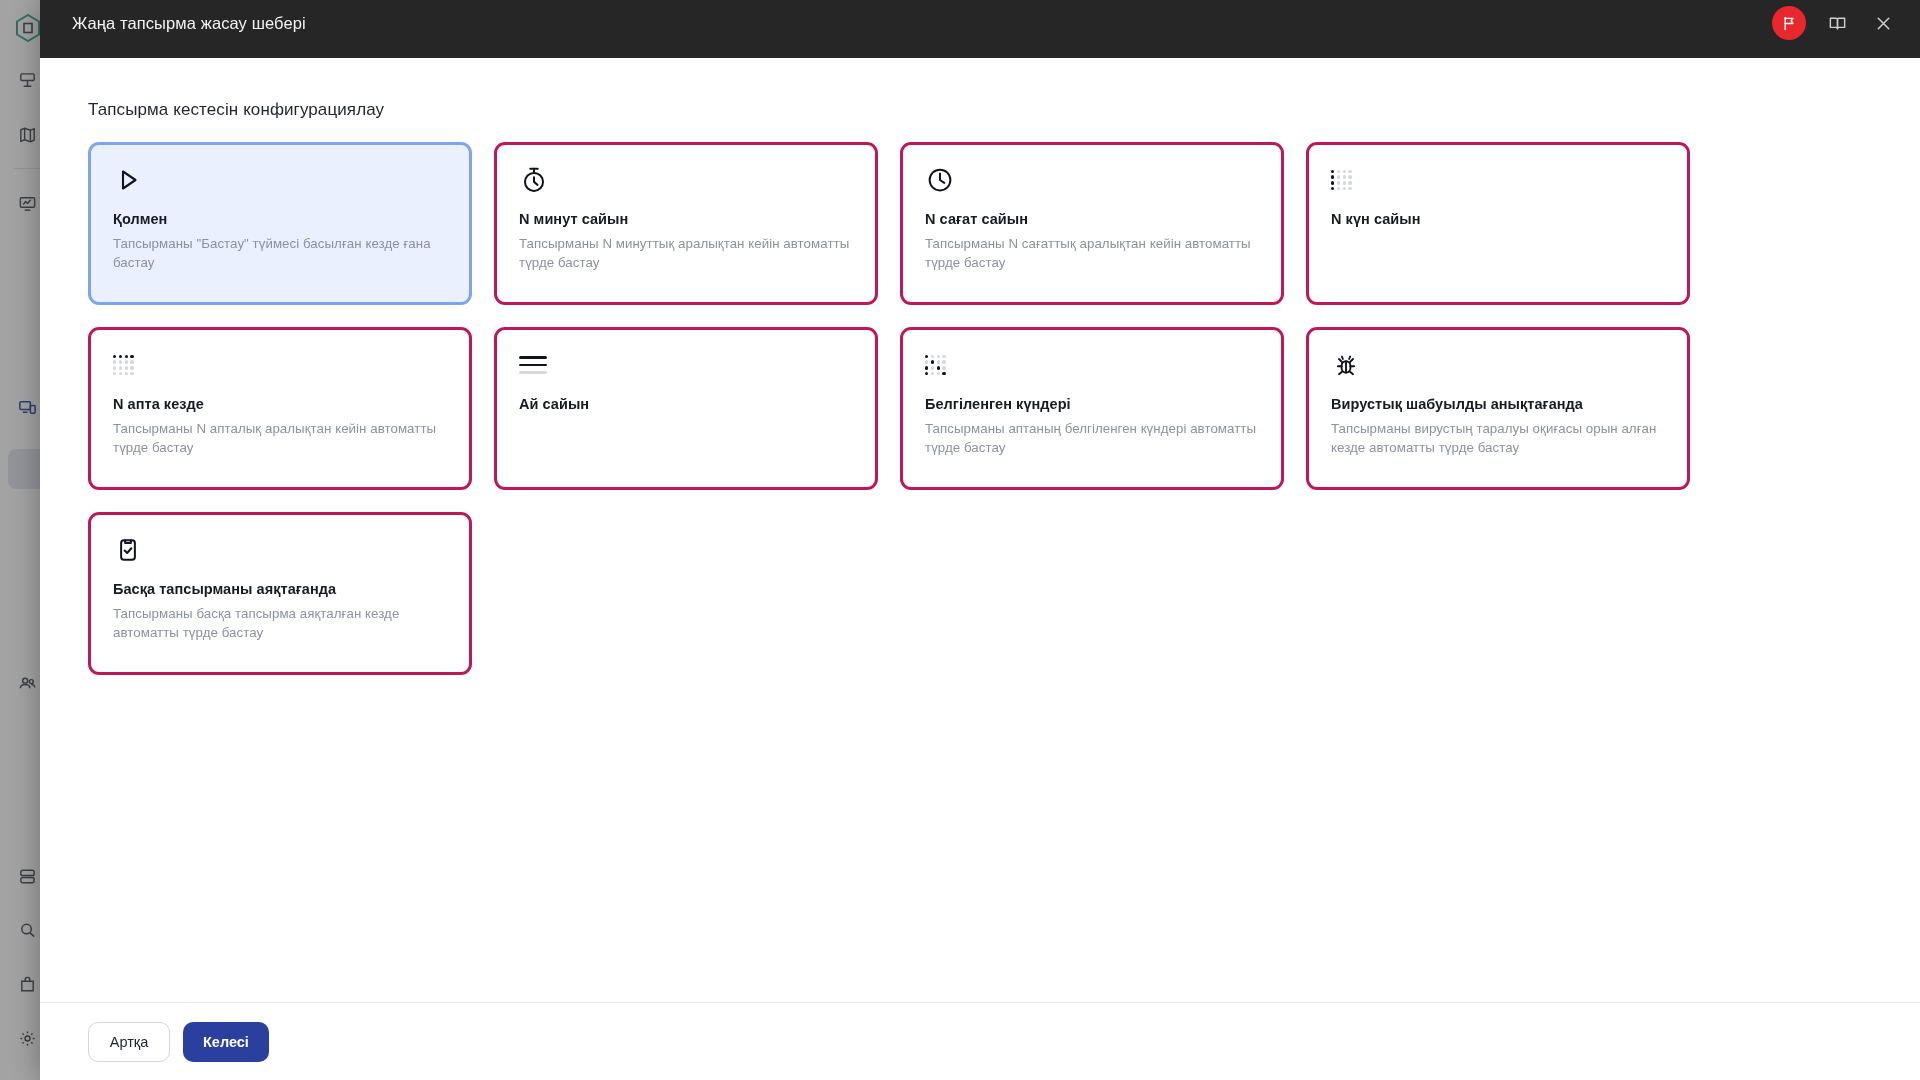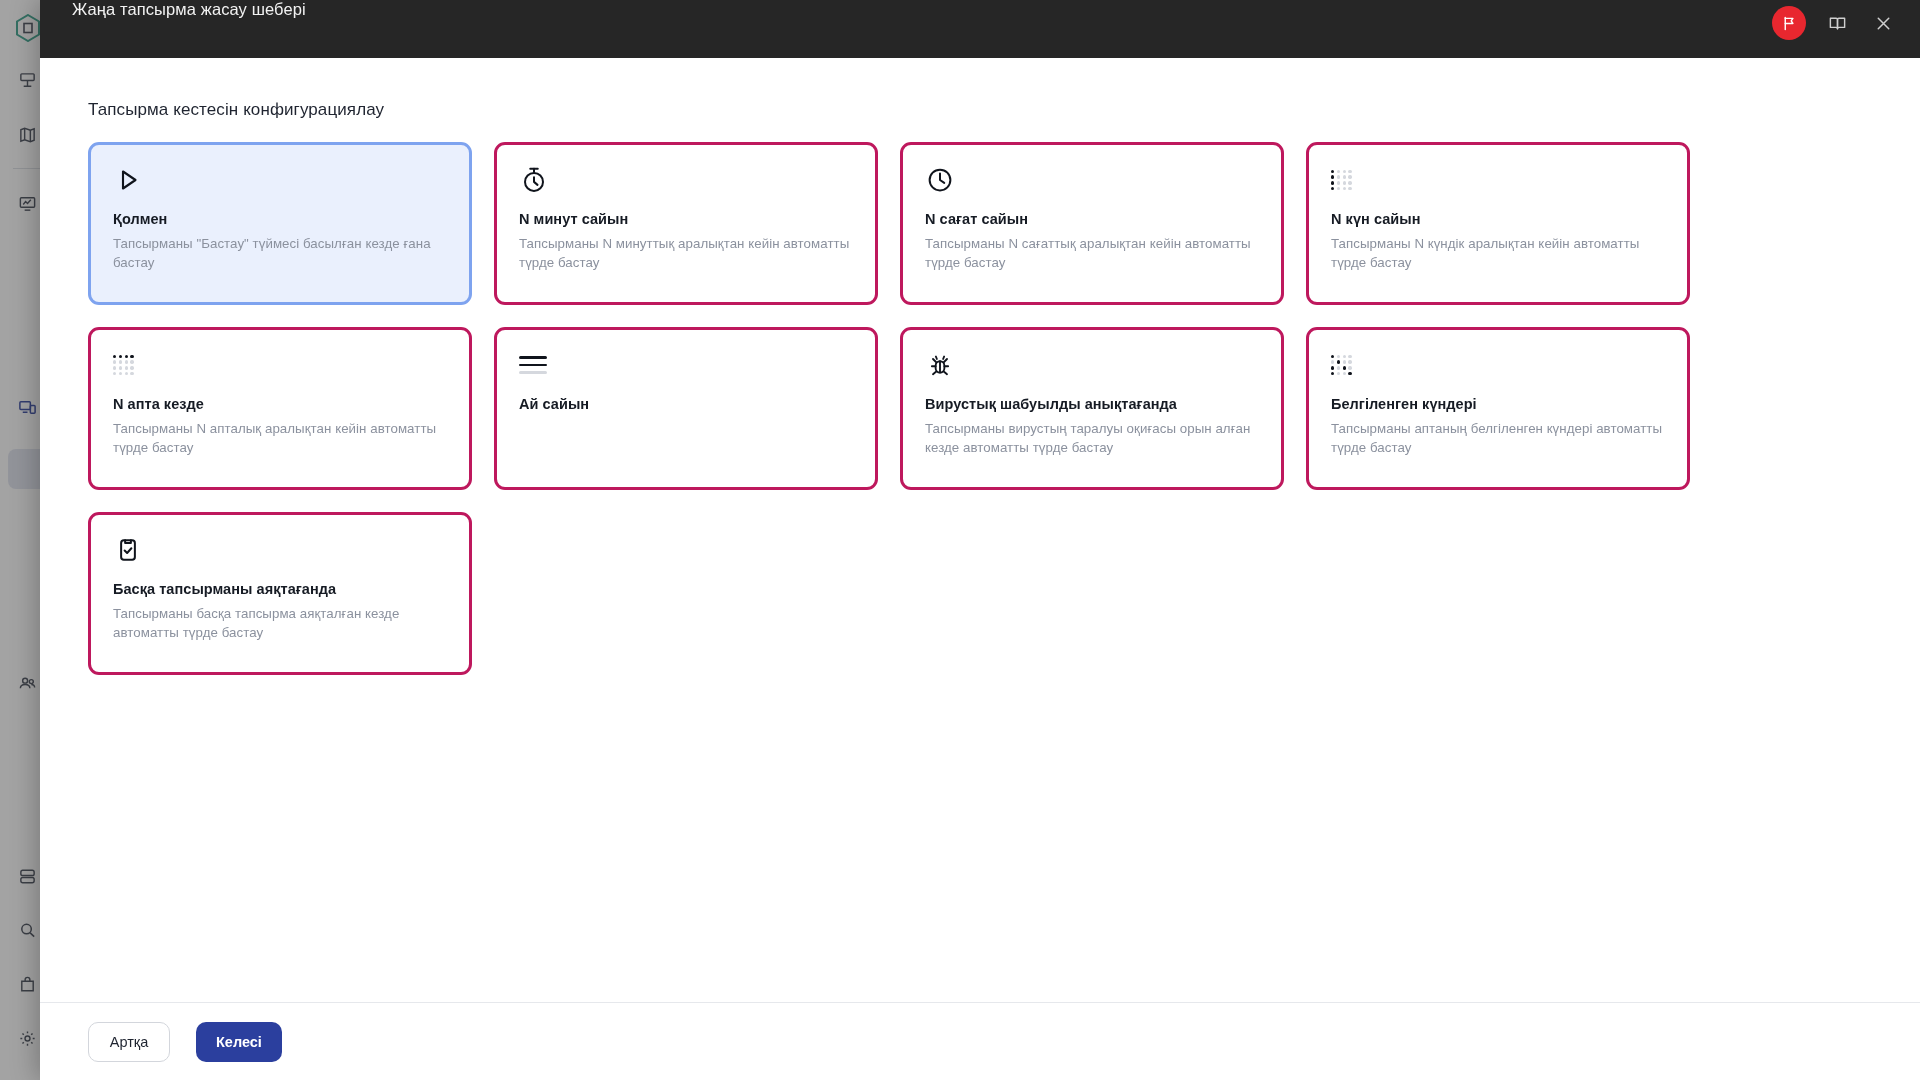--- a/index.html
+++ b/index.html
@@ -56,21 +56,21 @@
     position: absolute;
     left: 40px; top: 0; width: 1880px; height: 1080px;
     background: #ffffff;
     z-index: 10;
     display: flex; flex-direction: column;
     box-shadow: -4px 0 24px rgba(0,0,0,.25);
   }
   #modal-titlebar {
     height: 58px; flex: 0 0 58px;
     background: #262626;
-    display: flex; 
+    display: flex; align-items: center;
     padding: 0 22px 12px 32px;
     color: #ffffff;
   }
   #modal-title {
     font-size: 16.5px; font-weight: 400; letter-spacing: .1px;
     color: #f2f2f2;
     flex: 1;
   }
   #titlebar-actions { display: flex; align-items: center; gap: 16px; }
   .flag-badge {
@@ -144,21 +144,20 @@
     cursor: pointer;
     padding: 0 20px;
   }
   .btn-secondary {
     background: #ffffff; color: #1f2430;
     border: 1px solid #d3d6dc;
   }
   .btn-primary {
     background: #2b3f9e; color: #ffffff; border: none;
     font-weight: bold;
-    margin-left: 13px;
   }
 
   
   .dotgrid { display: grid; gap: 2.4px; }
   .dot { width: 3.4px; height: 3.4px; border-radius: 50%; background: #d5d8de; }
   .dot.on { background: #10141c; }
   .lines { display: flex; flex-direction: column; gap: 5px; width: 28px; }
   .ln { height: 2.6px; border-radius: 2px; background: #10141c; }
   .ln.faint { background: #d5d8de; }
 </style>
@@ -316,21 +315,20 @@
               <span class="dot"></span>
               <span class="dot"></span>
               <span class="dot"></span>
               <span class="dot on"></span>
               <span class="dot"></span>
               <span class="dot"></span>
               <span class="dot"></span>
             </div>
           </div>
           <div class="card-title">N күн сайын</div>
-          <div class="card-desc">Тапсырманы N күндік аралықтан кейін автоматты түрде бастау</div>
         </div>
         <div class="card">
           <div class="card-icon">
             <div class="dotgrid" style="grid-template-columns:repeat(4,3.4px);gap:2.4px">
               <span class="dot on"></span>
               <span class="dot on"></span>
               <span class="dot on"></span>
               <span class="dot on"></span>
               <span class="dot"></span>
               <span class="dot"></span>
@@ -354,51 +352,51 @@
             <div class="lines">
               <span class="ln"></span>
               <span class="ln"></span>
               <span class="ln faint"></span>
             </div>
           </div>
           <div class="card-title">Ай сайын</div>
         </div>
         <div class="card">
           <div class="card-icon">
+            <div class="dotgrid" style="grid-template-columns:repeat(4,3.4px);gap:2.4px">
+              <span class="dot on"></span>
+              <span class="dot"></span>
+              <span class="dot"></span>
+              <span class="dot"></span>
+              <span class="dot"></span>
+              <span class="dot on"></span>
+              <span class="dot"></span>
+              <span class="dot"></span>
+              <span class="dot on"></span>
+              <span class="dot"></span>
+              <span class="dot on"></span>
+              <span class="dot"></span>
+              <span class="dot on"></span>
+              <span class="dot"></span>
+              <span class="dot"></span>
+              <span class="dot on"></span>
+            </div>
+          </div>
+          <div class="card-title">Белгіленген күндері</div>
+          <div class="card-desc">Тапсырманы аптаның белгіленген күндері автоматты түрде бастау</div>
+        </div>
+        <div class="card">
+          <div class="card-icon">
             <svg width="30" height="30" viewBox="0 0 24 24" fill="none" stroke="#10141c" stroke-width="1.5" stroke-linecap="round" stroke-linejoin="round">
               <rect x="8.5" y="9" width="7" height="9" rx="3.5"></rect>
               <path d="M8.5 13h-3M18.5 13h-3M8.8 9.6L6.4 7.2M15.2 9.6l2.4-2.4M9 17.2l-2.6 2.2M15 17.2l2.6 2.2M9.5 7.2l-.8-2M14.5 7.2l.8-2M12 9v9"></path>
             </svg>
           </div>
           <div class="card-title">Вирустық шабуылды анықтағанда</div>
           <div class="card-desc">Тапсырманы вирустың таралуы оқиғасы орын алған кезде автоматты түрде бастау</div>
-        </div>
-        <div class="card">
-          <div class="card-icon">
-            <div class="dotgrid" style="grid-template-columns:repeat(4,3.4px);gap:2.4px">
-              <span class="dot on"></span>
-              <span class="dot"></span>
-              <span class="dot"></span>
-              <span class="dot"></span>
-              <span class="dot"></span>
-              <span class="dot on"></span>
-              <span class="dot"></span>
-              <span class="dot"></span>
-              <span class="dot on"></span>
-              <span class="dot"></span>
-              <span class="dot on"></span>
-              <span class="dot"></span>
-              <span class="dot on"></span>
-              <span class="dot"></span>
-              <span class="dot"></span>
-              <span class="dot on"></span>
-            </div>
-          </div>
-          <div class="card-title">Белгіленген күндері</div>
-          <div class="card-desc">Тапсырманы аптаның белгіленген күндері автоматты түрде бастау</div>
         </div>
         <div class="card">
           <div class="card-icon">
             <svg width="30" height="30" viewBox="0 0 24 24" fill="none" stroke="#10141c" stroke-width="1.6" stroke-linecap="round" stroke-linejoin="round">
               <rect x="6.5" y="4.2" width="11" height="15.6" rx="2.2"></rect>
               <path d="M9.7 4.2V6.3h4.6V4.2"></path>
               <path d="M9.3 12.4l2 2 3.4-3.8"></path>
             </svg>
           </div>
           <div class="card-title">Басқа тапсырманы аяқтағанда</div>

